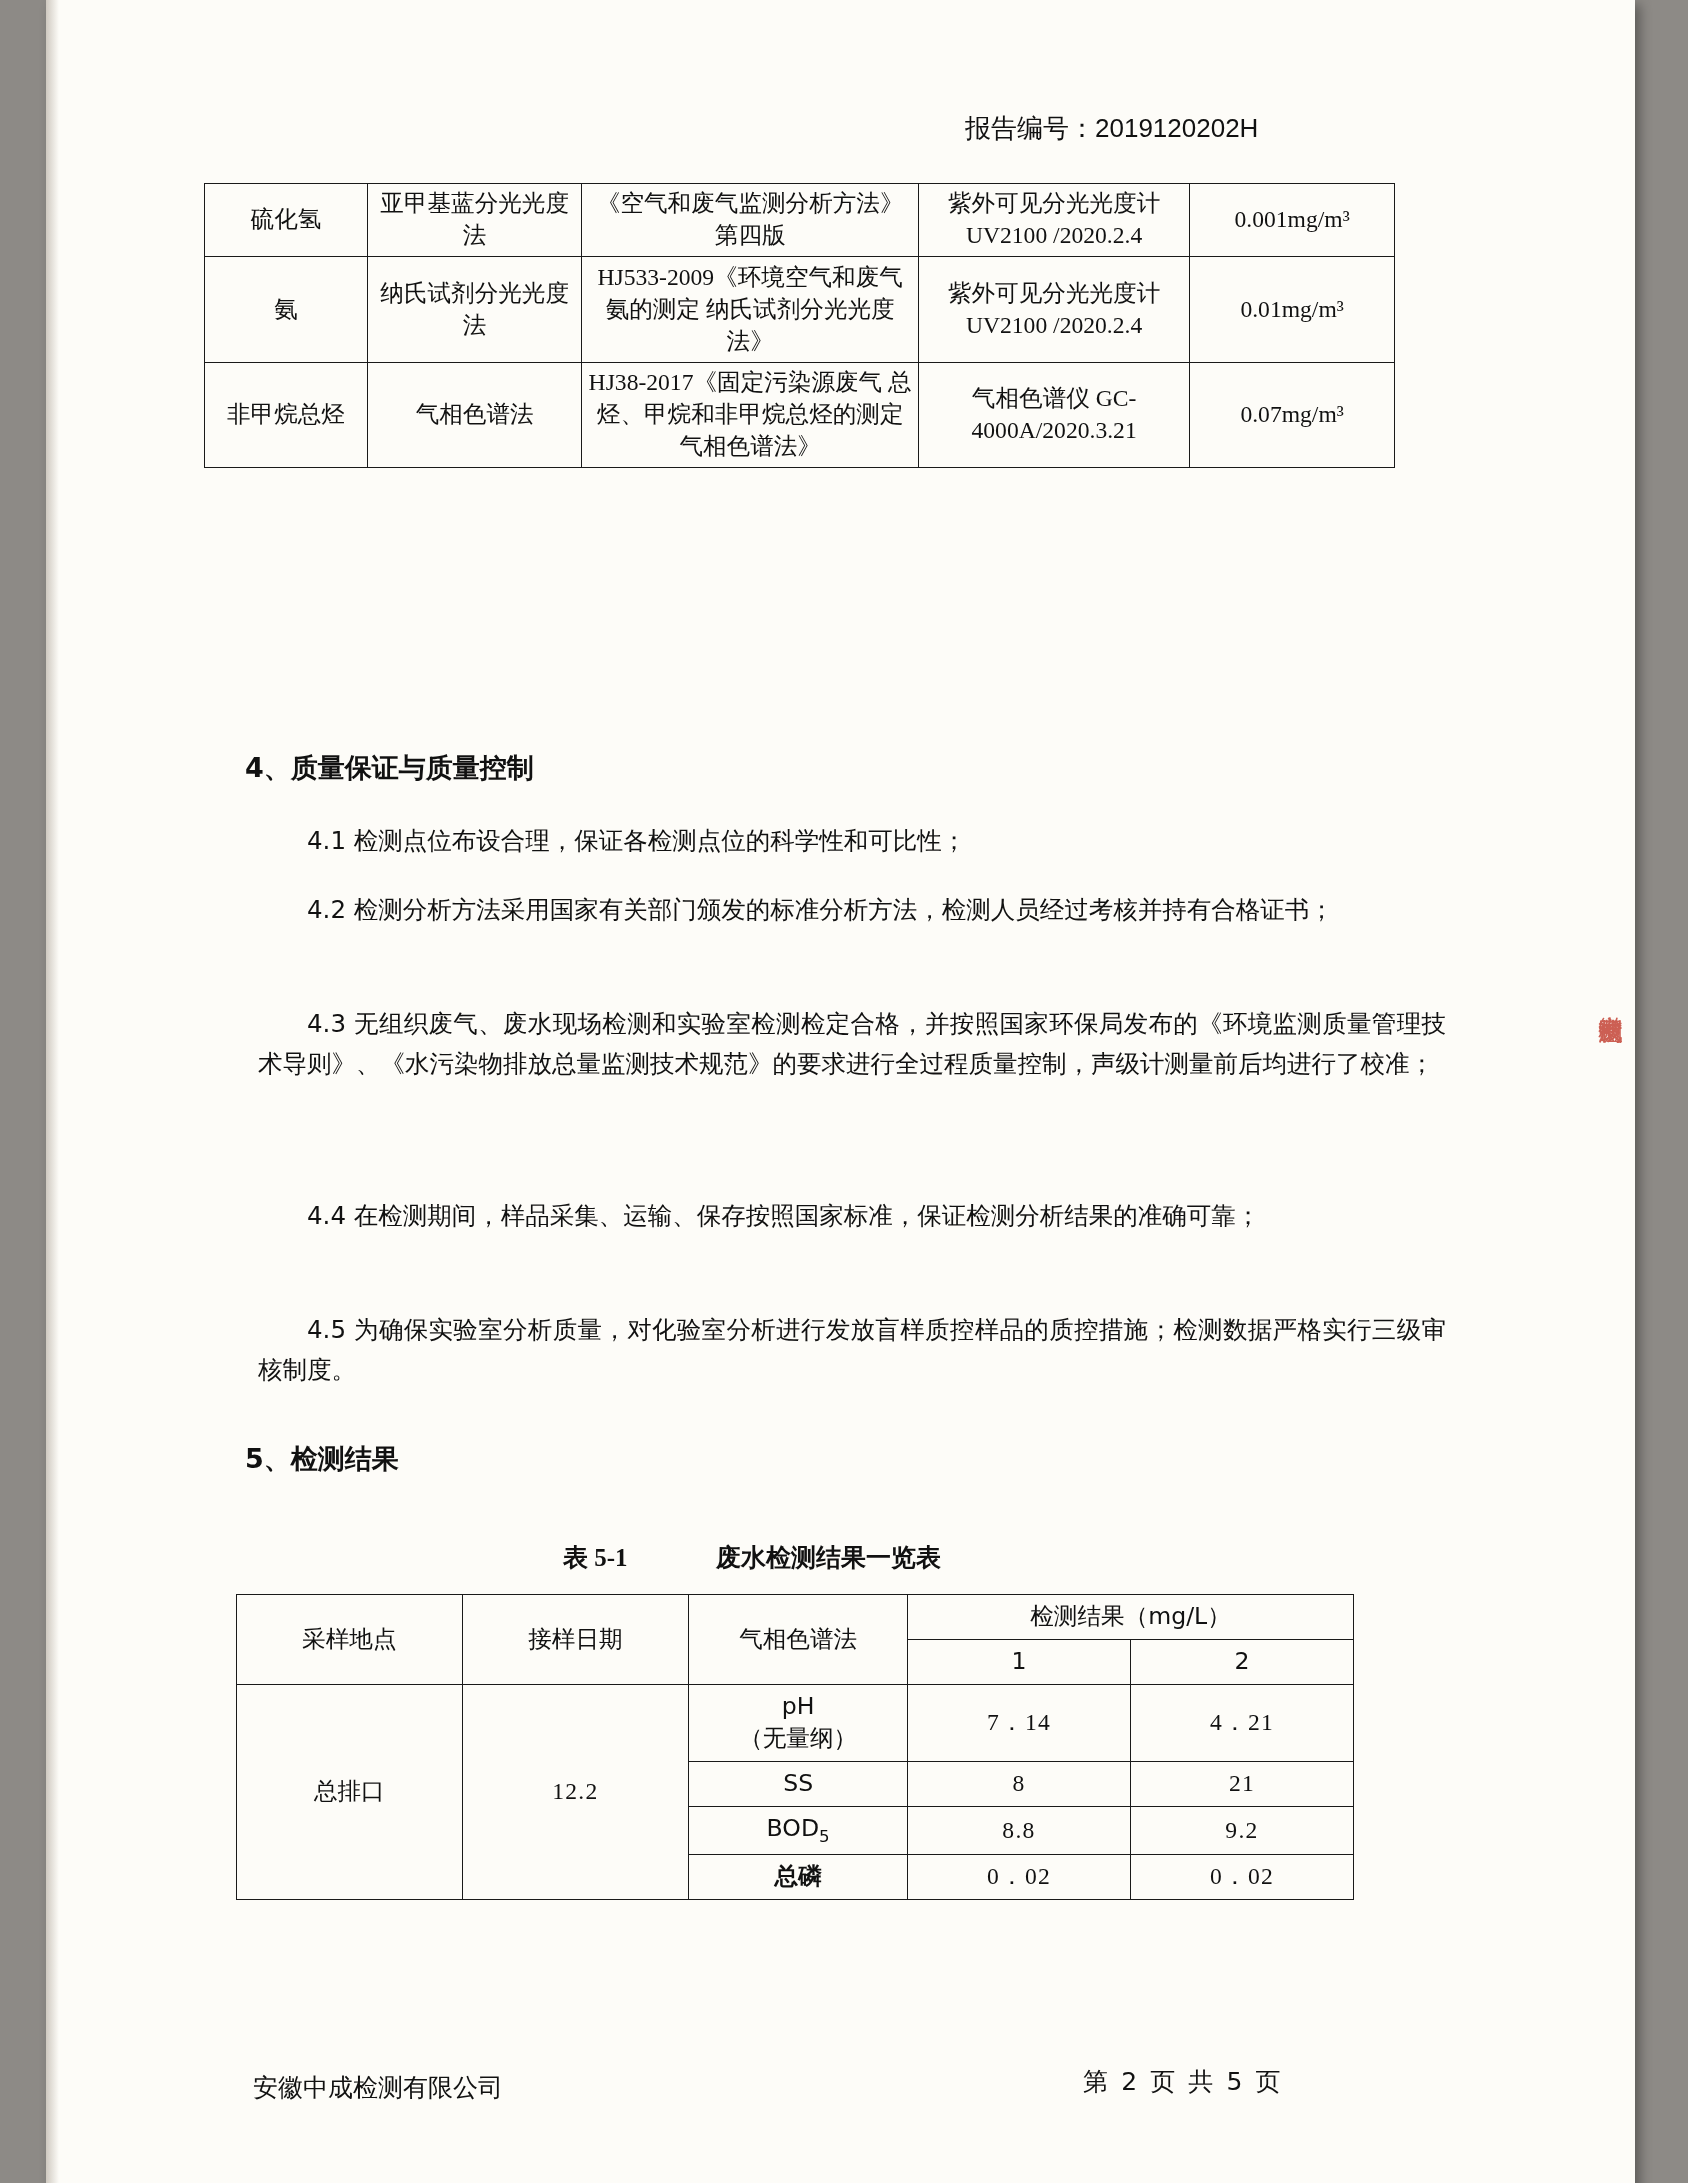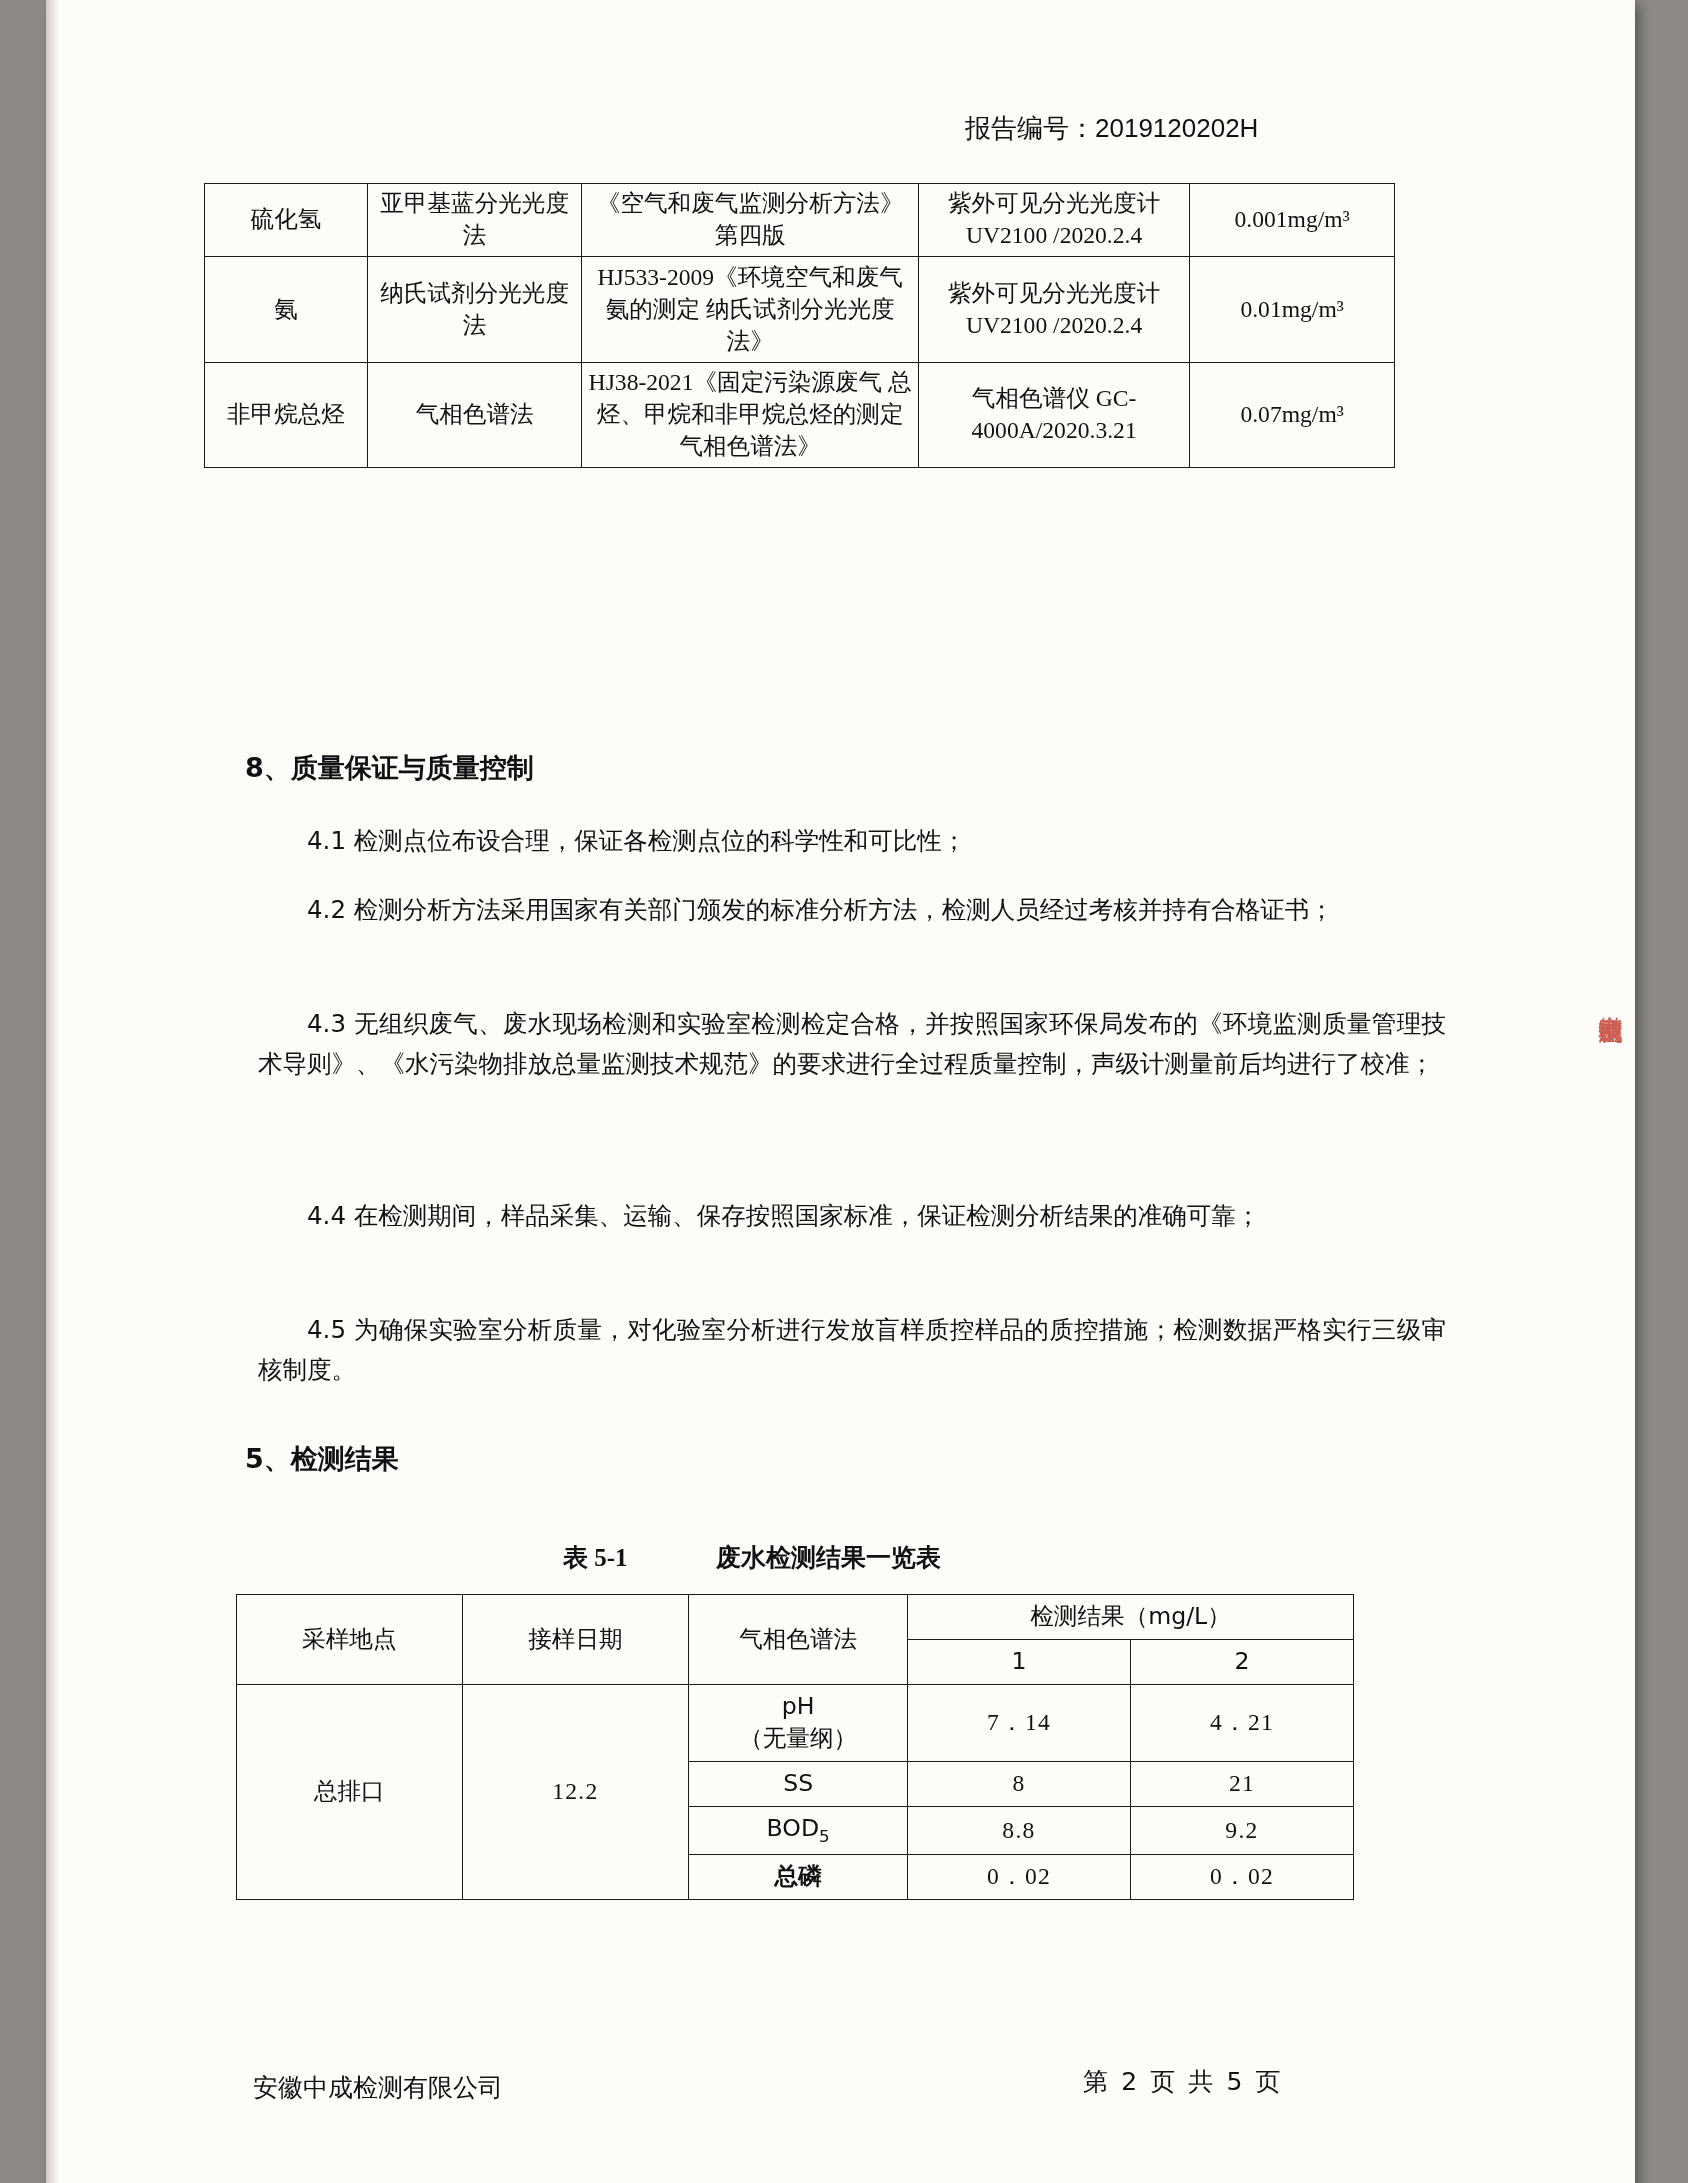--- a/index.html
+++ b/index.html
@@ -187,28 +187,28 @@
         <tr>
           <td class="col-a">氨</td>
           <td class="col-b">纳氏试剂分光光度法</td>
           <td class="col-c">HJ533-2009《环境空气和废气 氨的测定 纳氏试剂分光光度法》</td>
           <td class="col-d">紫外可见分光光度计 UV2100 /2020.2.4</td>
           <td class="col-e">0.01mg/m³</td>
         </tr>
         <tr>
           <td class="col-a">非甲烷总烃</td>
           <td class="col-b">气相色谱法</td>
-          <td class="col-c">HJ38-2021《固定污染源废气 总烃、甲烷和非甲烷总烃的测定 气相色谱法》</td>
+          <td class="col-c">HJ38-2017《固定污染源废气 总烃、甲烷和非甲烷总烃的测定 气相色谱法》</td>
           <td class="col-d">气相色谱仪 GC-4000A/2020.3.21</td>
           <td class="col-e">0.07mg/m³</td>
         </tr>
       </tbody>
     </table>
 
-    <div class="sec-head" style="left:245px; top:750px;">8、质量保证与质量控制</div>
+    <div class="sec-head" style="left:245px; top:750px;">4、质量保证与质量控制</div>
 
     <div class="para" style="left:258px; top:821px;">
       <span class="ind"></span><span>4.1 检测点位布设合理，保证各检测点位的科学性和可比性；</span>
     </div>
 
     <div class="para" style="left:258px; top:890px; width:1183px;">
       <span class="ind"></span><span>4.2 检测分析方法采用国家有关部门颁发的标准分析方法，检测人员经过考核并持有合格证书；</span>
     </div>
 
     <div class="para" style="left:258px; top:1004px; width:1188px;">

